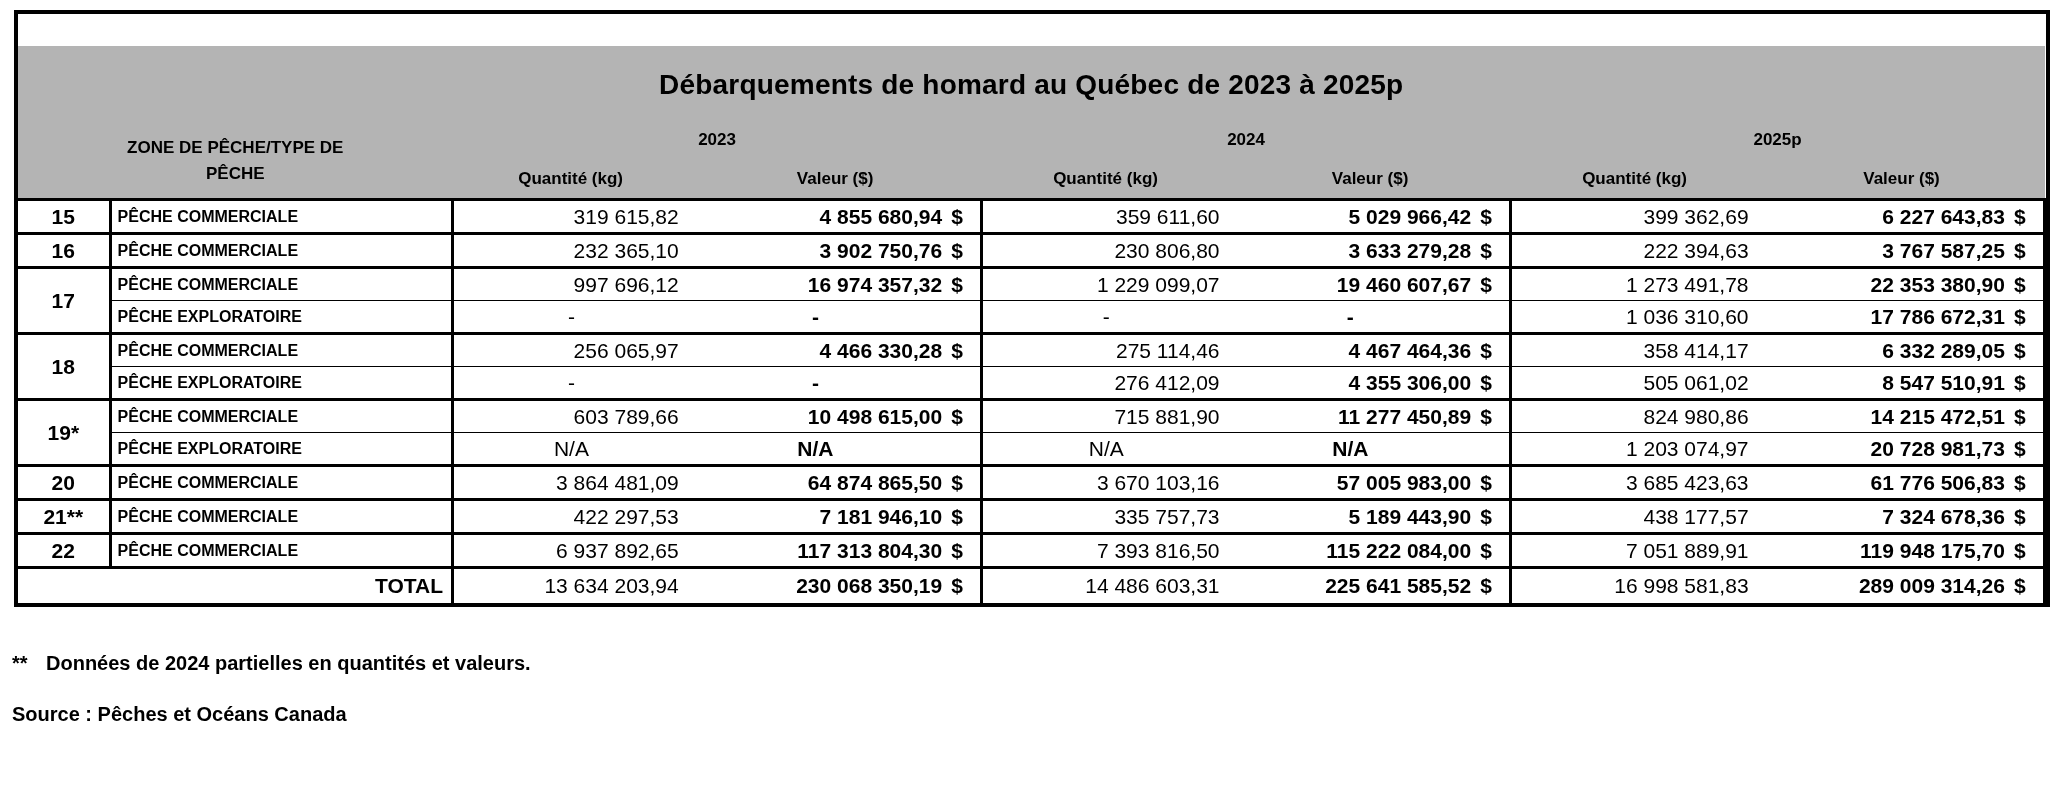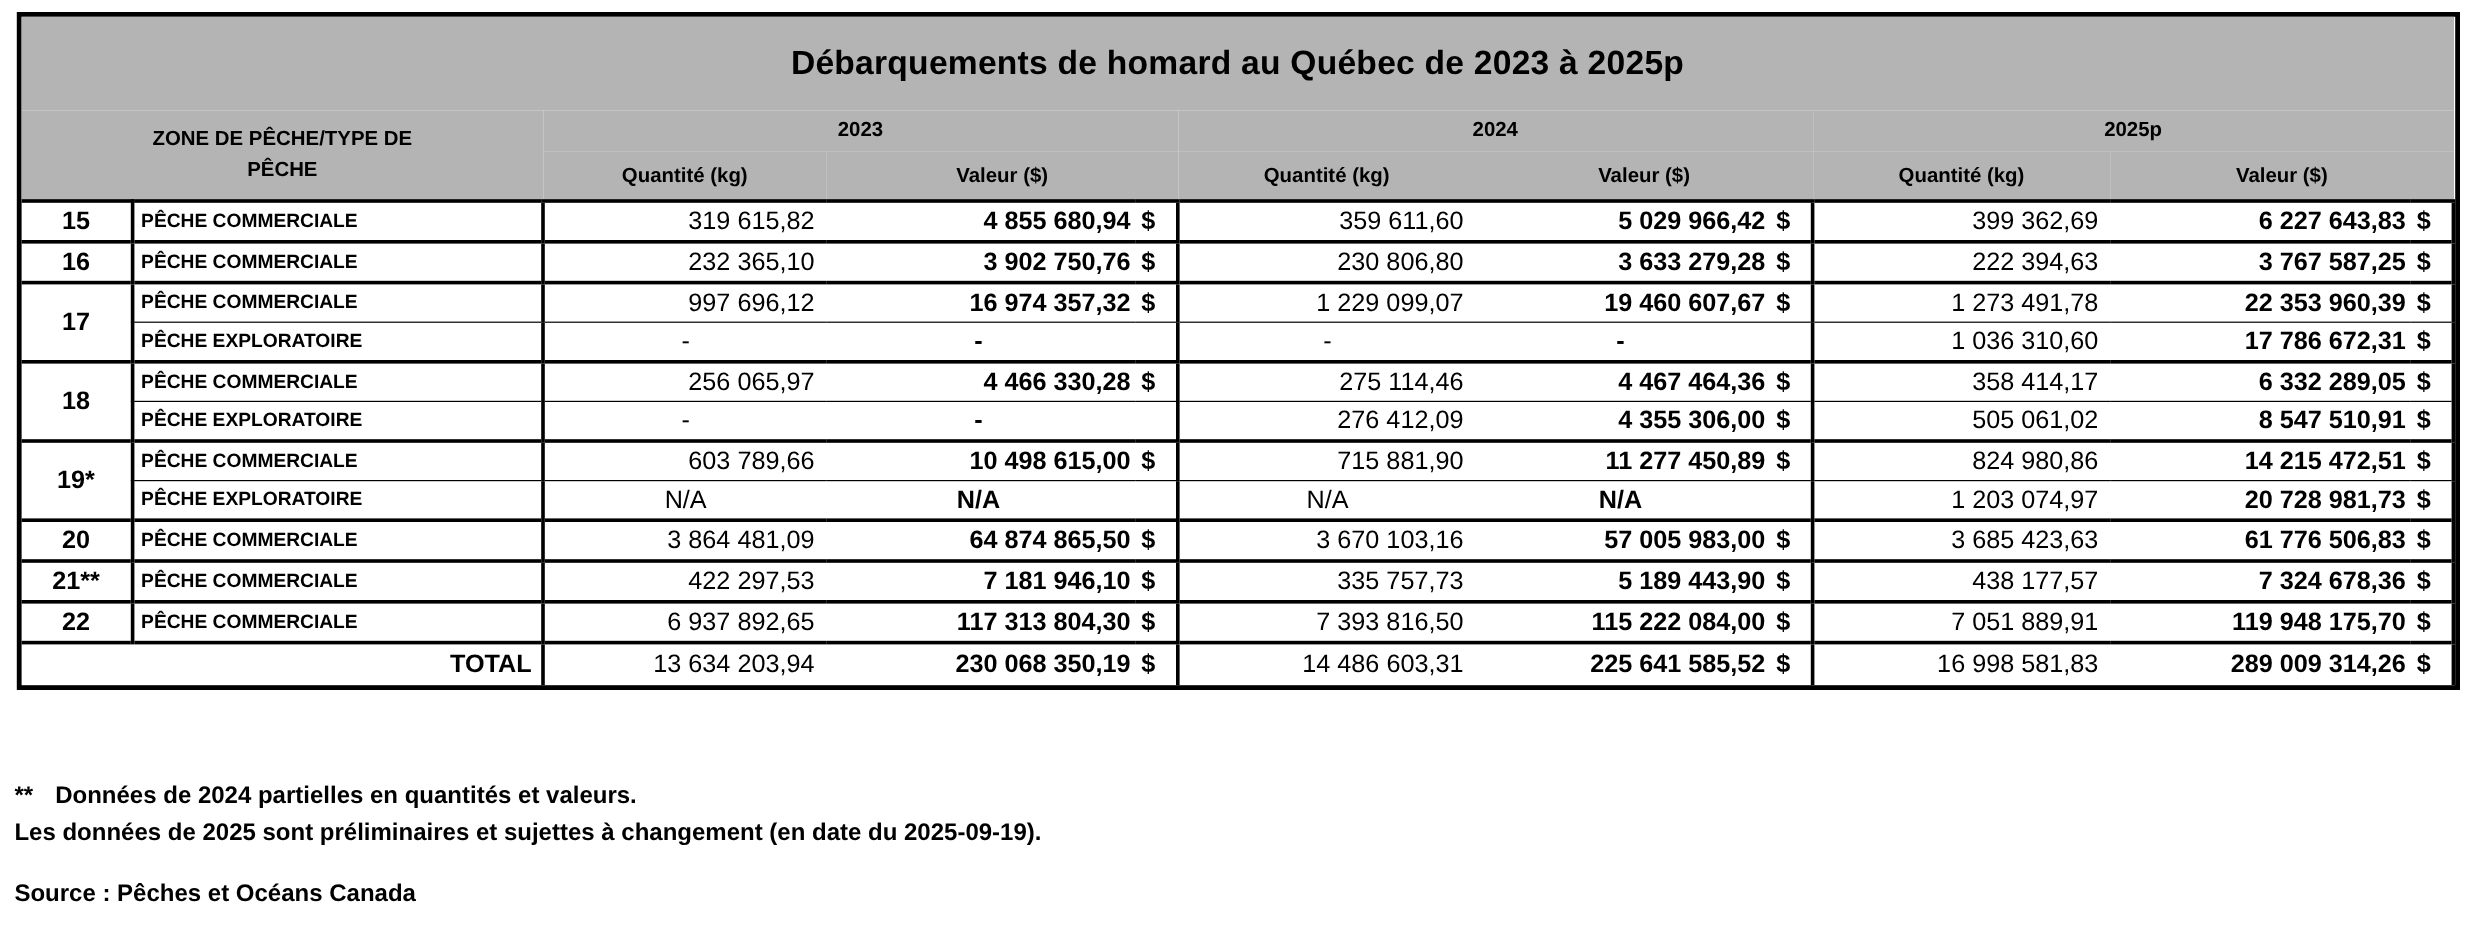--- a/index.html
+++ b/index.html
@@ -28,20 +28,21 @@
     border: 4px solid #000000;
     box-sizing: border-box;
     background: #ffffff;
   }
   table.main {
     width: 100%;
     border-collapse: collapse;
     table-layout: fixed;
     font-size: 21px;
     font-weight: bold;
+    margin-top: 32px;
   }
   table.main td, table.main th {
     padding: 0;
     margin: 0;
     vertical-align: middle;
   }
   
   .title-row td {
     background: #b4b4b4;
     text-align: center;
@@ -223,21 +224,21 @@
       <tr class="data grp-top">
         <td class="zone-cell" rowspan="2">17</td>
         <td class="type-cell">PÊCHE COMMERCIALE</td>
         <td class="num qty">997 696,12</td>
         <td class="val">16 974 357,32</td>
         <td class="dollar">$</td>
         <td class="num qty">1 229 099,07</td>
         <td class="val">19 460 607,67</td>
         <td class="dollar">$</td>
         <td class="num qty">1 273 491,78</td>
-        <td class="val">22 353 960,39</td>
+        <td class="val">22 353 380,90</td>
         <td class="dollar">$</td>
       </tr>
 
       <tr class="data thin-top">
         <td class="type-cell">PÊCHE EXPLORATOIRE</td>
         <td class="num qty center">-</td>
         <td class="val center" style="text-align:center;padding-right:0">-</td>
         <td class="dollar"></td>
         <td class="num qty center">-</td>
         <td class="val center" style="text-align:center;padding-right:0">-</td>
@@ -357,17 +358,16 @@
       </tr>
 
     </tbody>
       </table>
   </div>
 
   <div class="notes">
     <div class="note-line">
       <span class="mark">**</span><span>Données de 2024 partielles en quantités et valeurs.</span>
     </div>
-    <div class="note-line note-plain">Les données de 2025 sont préliminaires et sujettes à changement (en date du 2025-09-19).</div>
     <div class="source">Source : Pêches et Océans Canada</div>
   </div>
 
 </div>
 
 </body></html>

